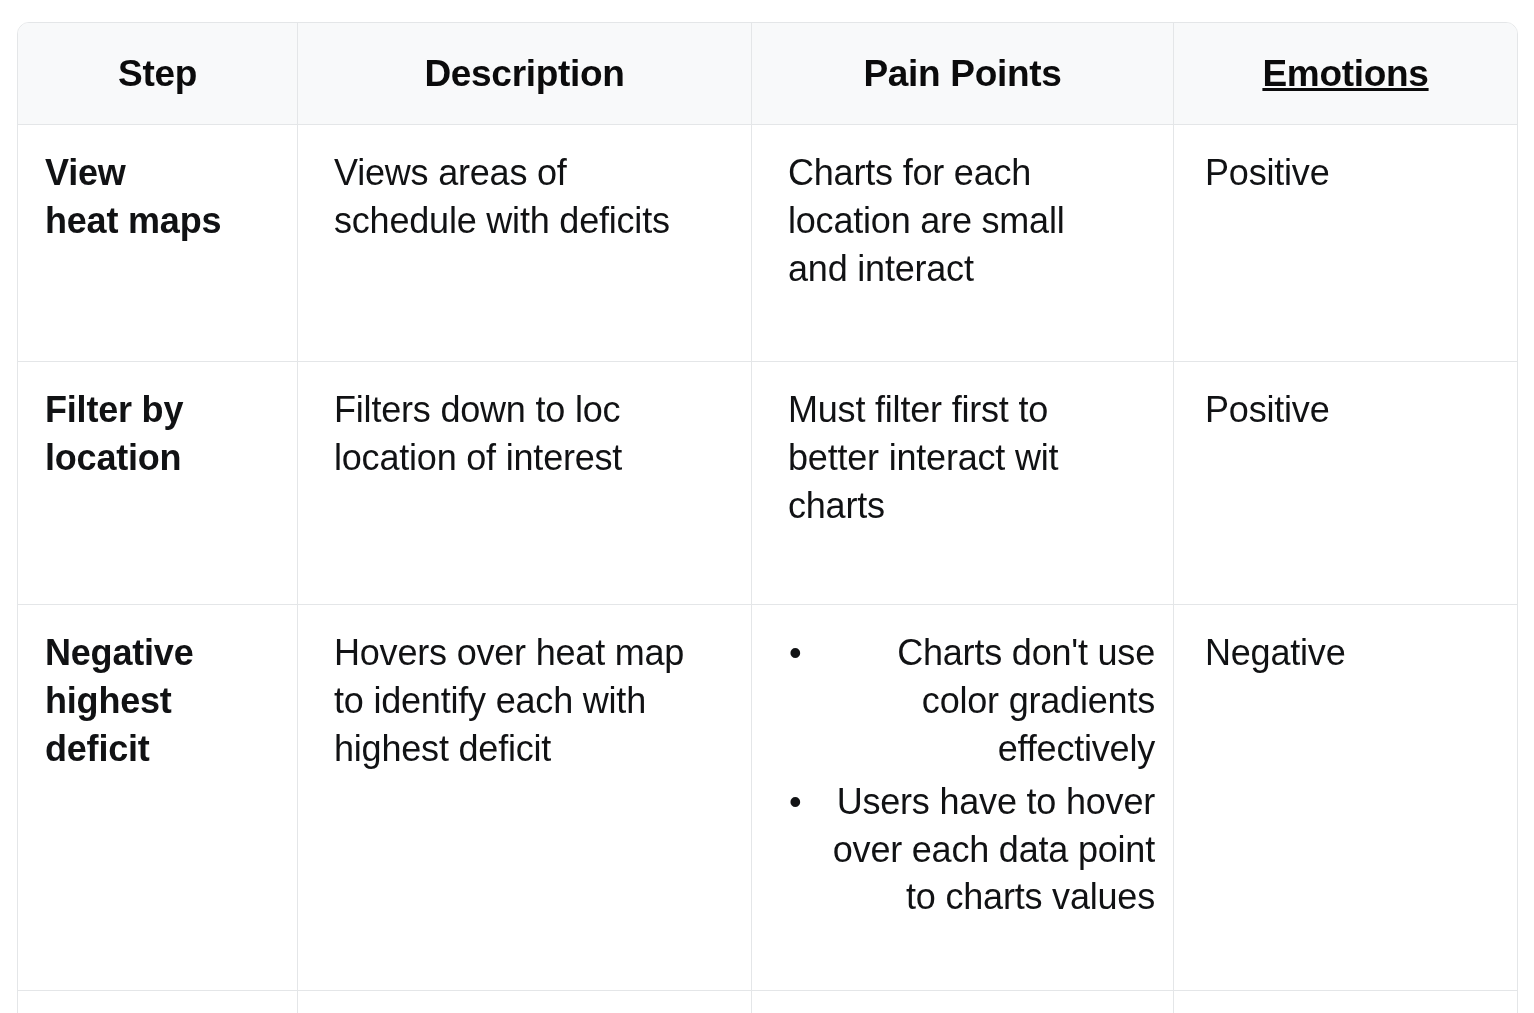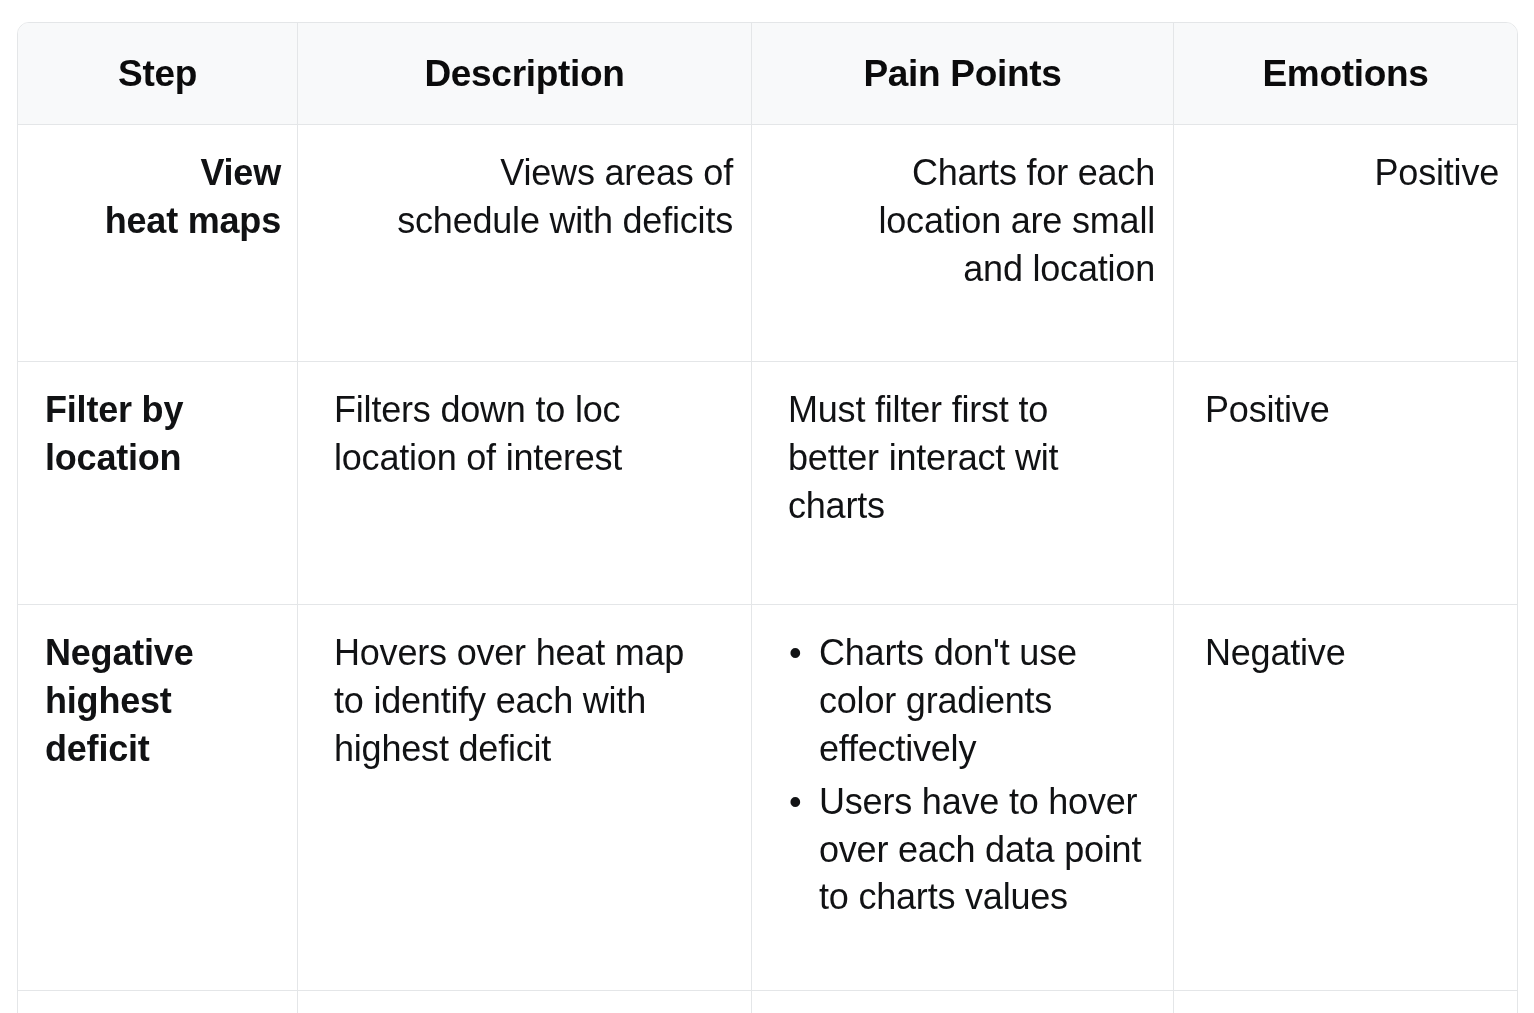--- a/index.html
+++ b/index.html
@@ -44,21 +44,21 @@
     padding: 0 14px;
     text-align: center;
     vertical-align: middle;
     font-size: 37px;
     font-weight: bold;
     color: #0b0b0c;
     letter-spacing: -0.3px;
     border-right: 1px solid #e4e6e8;
     border-bottom: 1px solid #e4e6e8;
   }
-  thead th:last-child { border-right: none; }
+  thead th:last-child { border-right: none; text-decoration: underline; }
 
   tbody td {
     padding: 24px 26px 24px 26px;
     vertical-align: top;
     font-size: 36px;
     line-height: 1.33;
     color: #111214;
     letter-spacing: -0.2px;
     border-right: 1px solid #e4e6e8;
     border-bottom: 1px solid #e4e6e8;
@@ -90,24 +90,24 @@
     margin: 0;
   }
   ul.pain-list li + li { margin-top: 5px; }
   ul.pain-list li .bullet {
     position: absolute;
     left: 1px;
     top: 0;
     font-size: 36px;
     line-height: 1.33;
   }
-  ul.pain-list li .ln { display: block; white-space: pre; }
+  ul.pain-list li .ln { display: block; white-space: pre; text-align: right; }
 
   
-  tr.row-0 td { height: 188px; text-align: right; }
+  tr.row-0 td { height: 188px; }
   tr.row-1 td { height: 194px; }
   tr.row-2 td { height: 337px; }
   tr.row-3 td { height: 148px; }
 </style>
 </head>
 <body>
 
 <div class="page">
   <table class="journey-table">
     <colgroup>
@@ -135,21 +135,21 @@
           <td class="desc-cell">
             <span class="cell-lines">
               <span class="ln">Views areas of</span>
               <span class="ln">schedule with deficits</span>
             </span>
           </td>
           <td class="pain-cell">
             <span class="cell-lines">
               <span class="ln">Charts for each</span>
               <span class="ln">location are small</span>
-              <span class="ln">and location</span>
+              <span class="ln">and interact</span>
             </span>
           </td>
           <td class="emotion-cell"><span>Positive</span></td>
         </tr>
         <tr class="row-1">
           <td class="step-cell">
             <span class="cell-lines">
               <span class="ln">Filter by</span>
               <span class="ln">location</span>
             </span>

